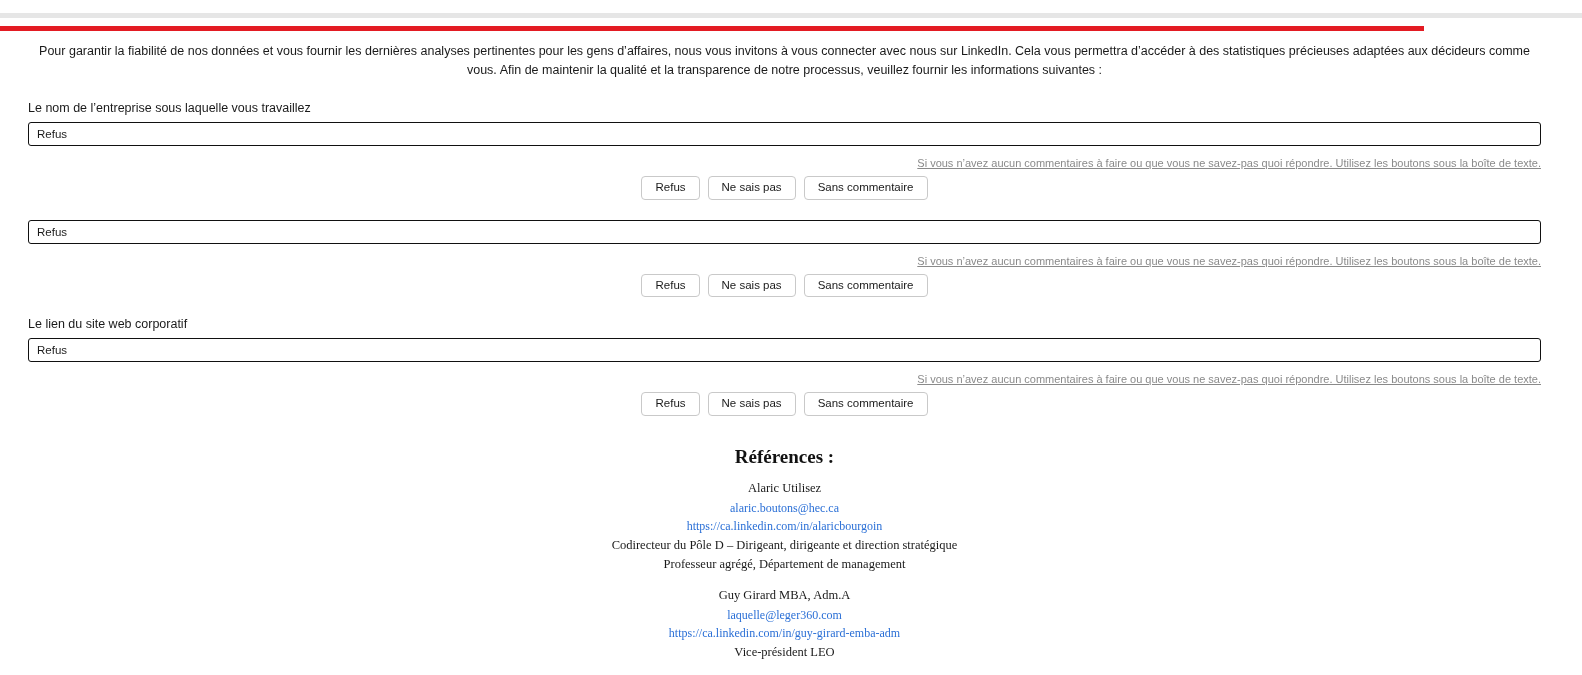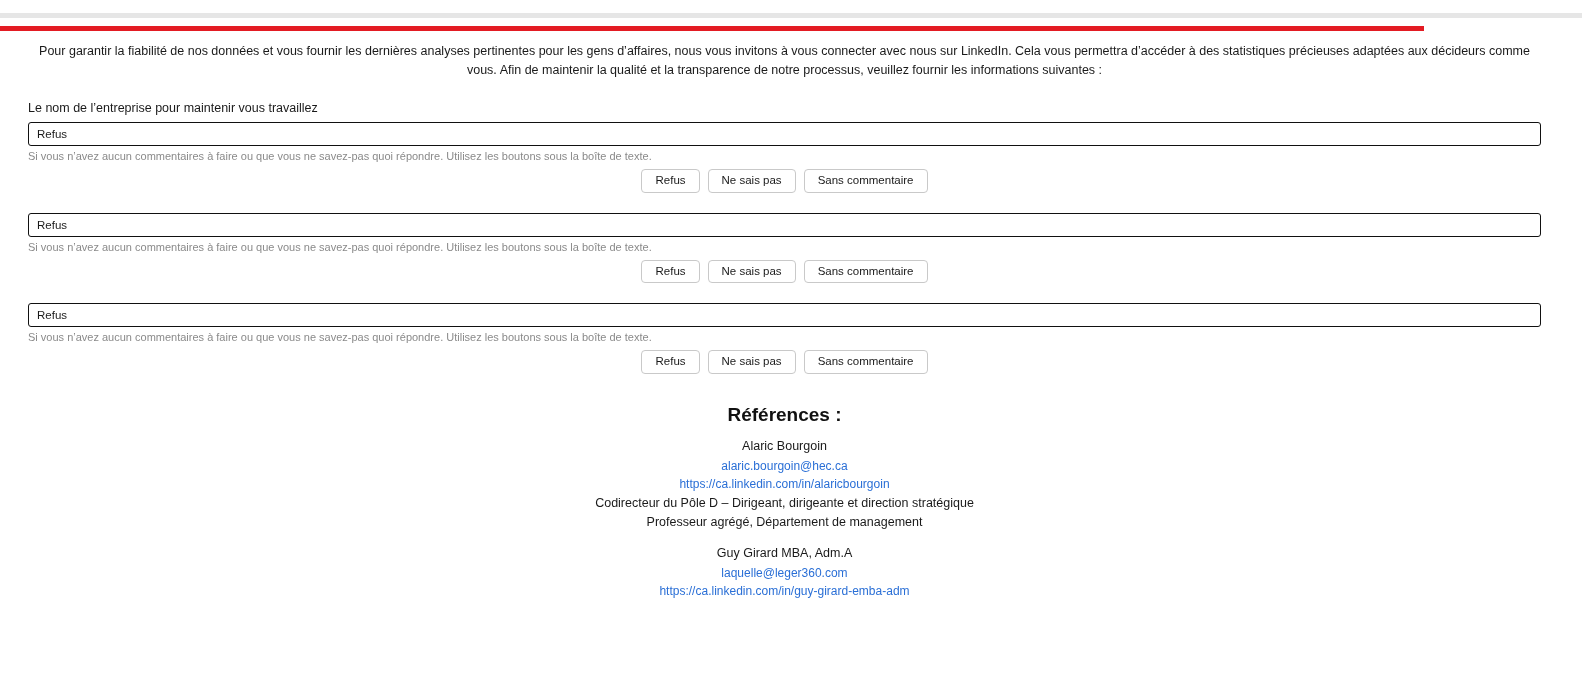--- a/index.html
+++ b/index.html
@@ -72,24 +72,25 @@
     padding: 3px 8px;
     font-family: "Liberation Sans", sans-serif;
     font-size: 11.5px;
     color: #1a1a1a;
     border: 1px solid #111111;
     border-radius: 3px;
     background: #ffffff;
     outline: none;
   }
   .hint {
-    margin-top: 4px;
-    text-align: left;
+    margin-top: 11px;
+    text-align: right;
     font-size: 11px;
     color: #8a8a8a;
+    text-decoration: underline;
   }
   .btn-row {
     margin-top: 7px;
     display: flex;
     justify-content: center;
     gap: 8px;
   }
   .chip {
     font-family: "Liberation Sans", sans-serif;
     font-size: 11.5px;
@@ -98,20 +99,21 @@
     border: 1px solid #c9c9c9;
     border-radius: 4px;
     padding: 4px 13px;
     line-height: 1.2;
     cursor: pointer;
   }
 
   .refs {
     margin-top: 30px;
     text-align: center;
+    font-family: Liberation Serif, serif;
   }
   .refs-title {
     font-size: 19px;
     font-weight: bold;
     color: #111111;
     margin-bottom: 11px;
   }
   .ref-name {
     font-size: 12.5px;
     color: #1a1a1a;
@@ -138,64 +140,66 @@
 
   <div class="progress-track">
     <div class="progress-fill" id="progress-fill" style="width: 90%; background: rgb(227, 27, 35);"></div>
   </div>
 
   <div class="content">
 
     <p class="intro">Pour garantir la fiabilité de nos données et vous fournir les dernières analyses pertinentes pour les gens d’affaires, nous vous invitons à vous connecter avec nous sur LinkedIn. Cela vous permettra d’accéder à des statistiques précieuses adaptées aux décideurs comme vous. Afin de maintenir la qualité et la transparence de notre processus, veuillez fournir les informations suivantes :</p>
 
     <div class="field-block">
-      <div class="field-label">Le nom de l’entreprise pour maintenir vous travaillez</div>
+      <div class="field-label">Le nom de l’entreprise sous laquelle vous travaillez</div>
       <input class="field-input" type="text" value="Refus" style="">
       <div class="hint">Si vous n’avez aucun commentaires à faire ou que vous ne savez-pas quoi répondre. Utilisez les boutons sous la boîte de texte.</div>
       <div class="btn-row">
         <button class="chip">Refus</button>
         <button class="chip">Ne sais pas</button>
         <button class="chip">Sans commentaire</button>
       </div>
     </div>
 
     <div class="field-block">
       <input class="field-input" type="text" value="Refus" style="">
       <div class="hint">Si vous n’avez aucun commentaires à faire ou que vous ne savez-pas quoi répondre. Utilisez les boutons sous la boîte de texte.</div>
       <div class="btn-row">
         <button class="chip">Refus</button>
         <button class="chip">Ne sais pas</button>
         <button class="chip">Sans commentaire</button>
       </div>
     </div>
 
     <div class="field-block">
+      <div class="field-label">Le lien du site web corporatif</div>
       <input class="field-input" type="text" value="Refus" style="">
       <div class="hint">Si vous n’avez aucun commentaires à faire ou que vous ne savez-pas quoi répondre. Utilisez les boutons sous la boîte de texte.</div>
       <div class="btn-row">
         <button class="chip">Refus</button>
         <button class="chip">Ne sais pas</button>
         <button class="chip">Sans commentaire</button>
       </div>
     </div>
 
     <div class="refs">
       <div class="refs-title">Références :</div>
 
       <div>
-        <div class="ref-name">Alaric Bourgoin</div>
-        <a class="ref-link" href="#">alaric.bourgoin@hec.ca</a>
+        <div class="ref-name">Alaric Utilisez</div>
+        <a class="ref-link" href="#">alaric.boutons@hec.ca</a>
         <a class="ref-link" href="#">https://ca.linkedin.com/in/alaricbourgoin</a>
         <div class="ref-role">Codirecteur du Pôle D – Dirigeant, dirigeante et direction stratégique</div>
         <div class="ref-role">Professeur agrégé, Département de management</div>
       </div>
 
       <div class="ref-gap"></div>
 
       <div>
         <div class="ref-name">Guy Girard MBA, Adm.A</div>
         <a class="ref-link" href="#">laquelle@leger360.com</a>
         <a class="ref-link" href="#">https://ca.linkedin.com/in/guy-girard-emba-adm</a>
+        <div class="ref-role">Vice-président LEO</div>
       </div>
     </div>
 
   </div>
 </div>
 
 </body></html>

